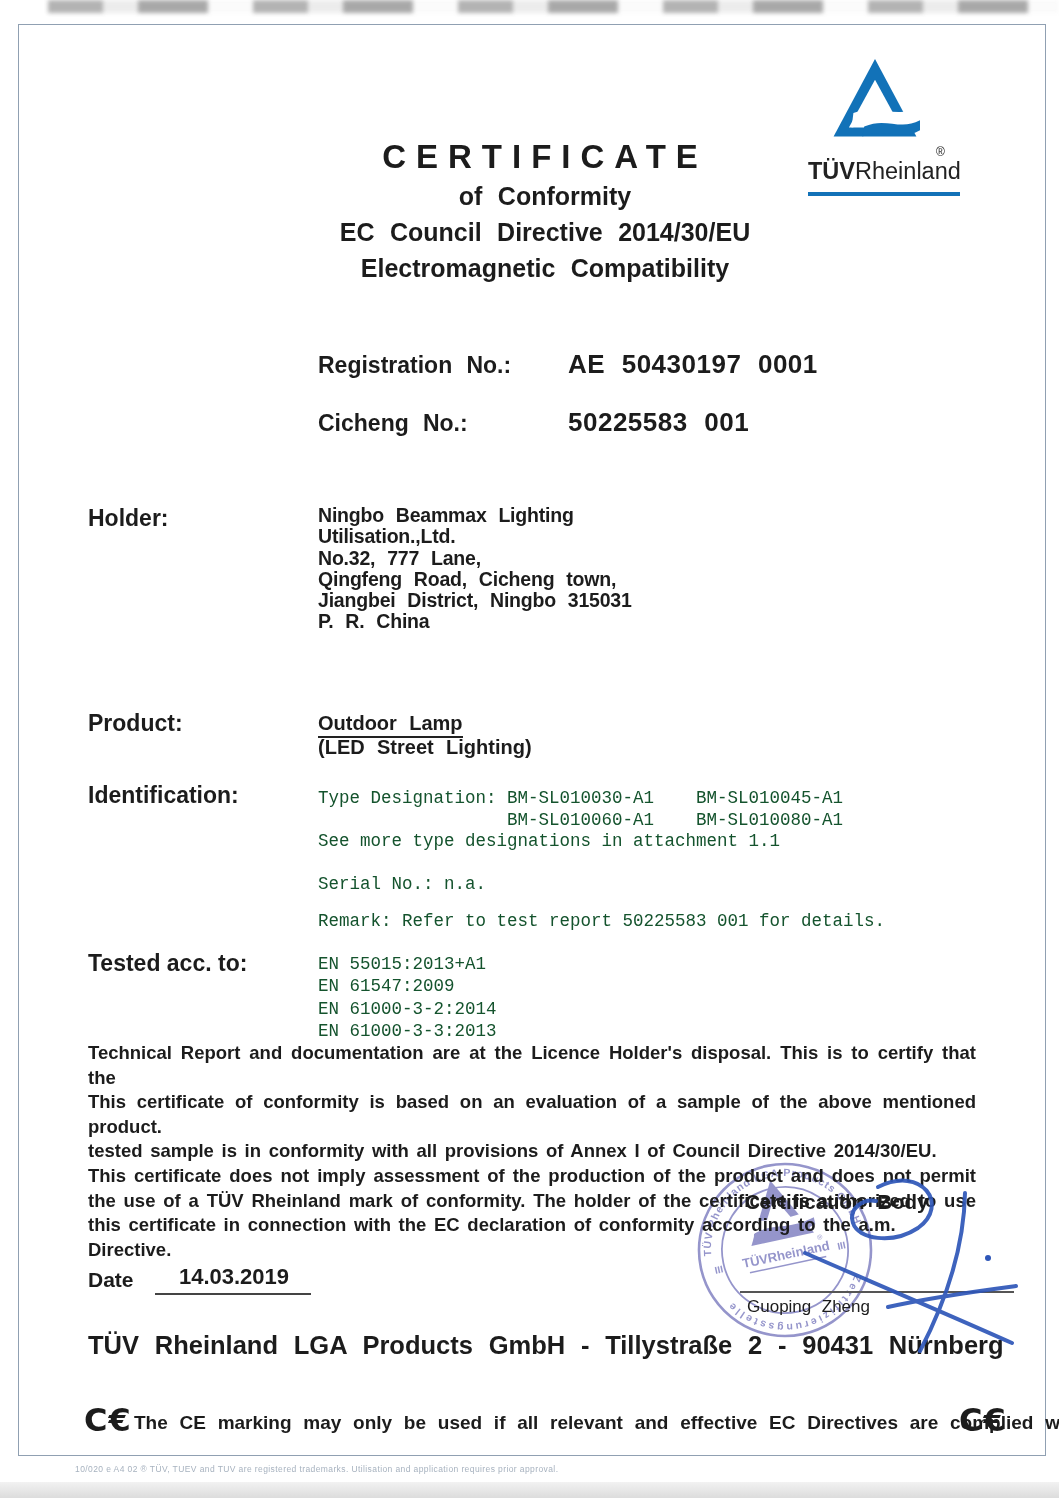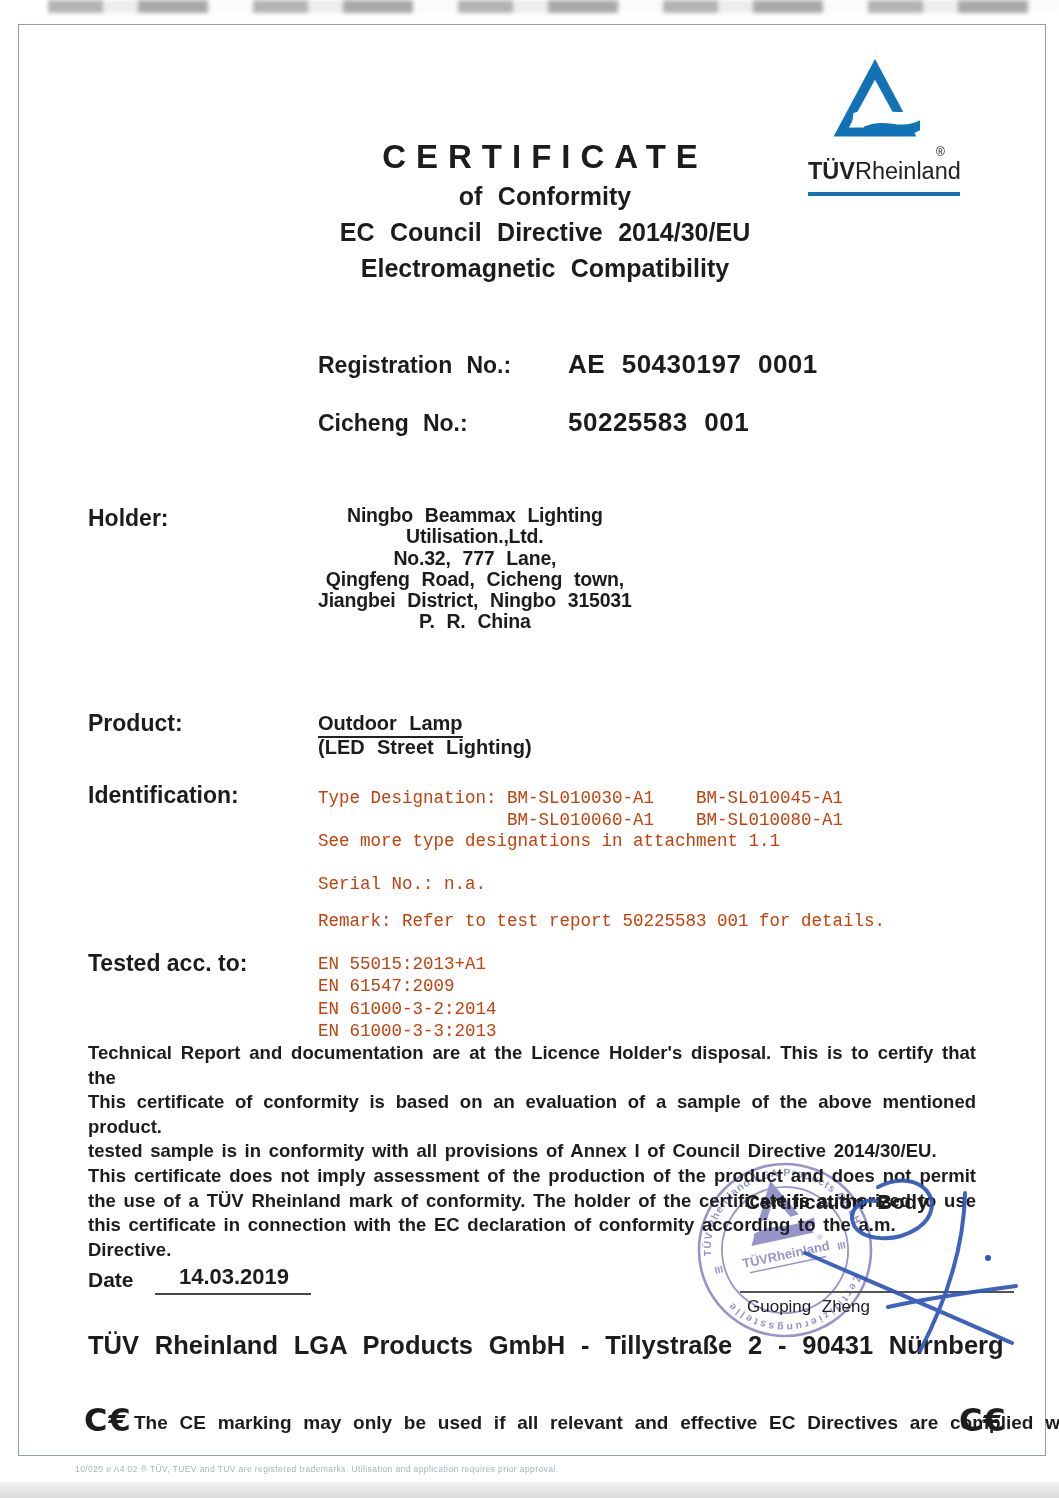--- a/index.html
+++ b/index.html
@@ -33,25 +33,25 @@
   .logo{left:800px;top:55px;width:170px;height:145px;}
   .logo .tri{position:absolute;left:30px;top:2px;}
   .logo .brand{position:absolute;left:8px;top:103px;font-size:23.5px;color:#222;white-space:nowrap;}
   .logo .brand .bb{font-weight:bold;}
   .logo .rmark{position:absolute;left:136px;top:90px;font-size:12px;color:#222;}
   .logo .underline{position:absolute;left:8px;top:137px;width:152px;height:3.5px;background:#1272b8;}
   
   .lbl{font-size:23px;font-weight:bold;}
   .val-big{font-size:26px;font-weight:bold;letter-spacing:.5px;}
   
-  .holder-lines{left:318px;top:505px;font-size:19.5px;font-weight:bold;line-height:21.3px;letter-spacing:-0.2px;text-align:center;}
+  .holder-lines{left:318px;top:505px;font-size:19.5px;font-weight:bold;line-height:21.3px;letter-spacing:-0.2px;}
   
   .prod-name{left:318px;top:712px;font-size:20px;font-weight:bold;border-bottom:2px solid #222;padding-bottom:1px;}
   .prod-detail{left:318px;top:736px;font-size:20px;font-weight:bold;}
-  .mono{font-family:"Liberation Mono","DejaVu Sans Mono",monospace;font-size:17.5px;white-space:pre;color:#c2410c;}
+  .mono{font-family:"Liberation Mono","DejaVu Sans Mono",monospace;font-size:17.5px;white-space:pre;color:#14532d;}
   
   .statement{left:88px;top:1041px;width:888px;font-size:18.5px;font-weight:bold;line-height:24.6px;word-spacing:2.5px;z-index:5;}
   .statement .jl{text-align:justify;text-align-last:justify;}
   
   .cert-body{left:745px;top:1190px;font-size:20.5px;font-weight:bold;z-index:7;}
   .stamp{left:690px;top:1155px;width:190px;height:190px;transform:rotate(-12deg);opacity:.92;z-index:3;}
   .sig{left:760px;top:1165px;z-index:8;}
   .sig-line{left:740px;top:1291px;width:274px;height:1.5px;background:#555;z-index:6;}
   .signer{left:747px;top:1297px;font-size:17px;font-weight:normal;z-index:7;}
   

